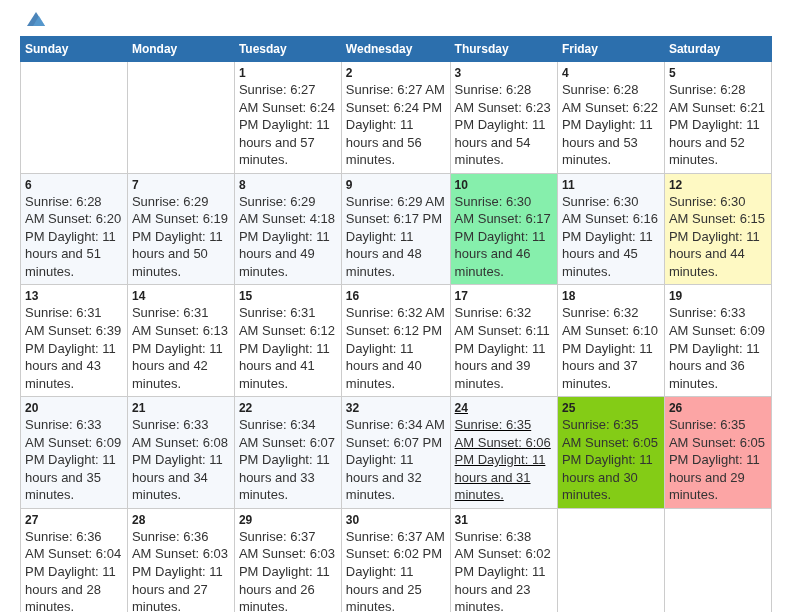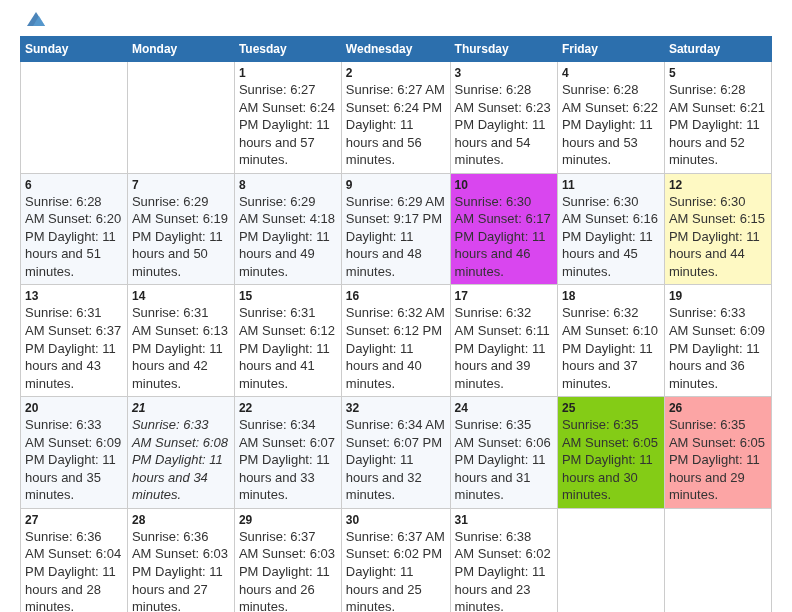--- a/index.html
+++ b/index.html
@@ -176,24 +176,24 @@
           </td>
           <td style="background: rgb(245, 248, 252);">
             <span class="day-num">8</span>
             <div class="day-info">Sunrise: 6:29 AM
 Sunset: 4:18 PM
 Daylight: 11 hours and 49 minutes.</div>
           </td>
           <td style="background: rgb(245, 248, 252);">
             <span class="day-num">9</span>
             <div class="day-info">Sunrise: 6:29 AM
-Sunset: 9:17 PM
+Sunset: 6:17 PM
 Daylight: 11 hours and 48 minutes.</div>
           </td>
-          <td style="background: #d946ef;">
+          <td style="background: #86efac;">
             <span class="day-num">10</span>
             <div class="day-info">Sunrise: 6:30 AM
 Sunset: 6:17 PM
 Daylight: 11 hours and 46 minutes.</div>
           </td>
           <td style="background: rgb(245, 248, 252);">
             <span class="day-num">11</span>
             <div class="day-info">Sunrise: 6:30 AM
 Sunset: 6:16 PM
 Daylight: 11 hours and 45 minutes.</div>
@@ -202,21 +202,21 @@
             <span class="day-num">12</span>
             <div class="day-info">Sunrise: 6:30 AM
 Sunset: 6:15 PM
 Daylight: 11 hours and 44 minutes.</div>
           </td>
         </tr>
         <tr>
           <td>
             <span class="day-num">13</span>
             <div class="day-info">Sunrise: 6:31 AM
-Sunset: 6:37 PM
+Sunset: 6:39 PM
 Daylight: 11 hours and 43 minutes.</div>
           </td>
           <td>
             <span class="day-num">14</span>
             <div class="day-info">Sunrise: 6:31 AM
 Sunset: 6:13 PM
 Daylight: 11 hours and 42 minutes.</div>
           </td>
           <td>
             <span class="day-num">15</span>
@@ -249,39 +249,39 @@
 Daylight: 11 hours and 36 minutes.</div>
           </td>
         </tr>
         <tr>
           <td style="background: rgb(245, 248, 252);">
             <span class="day-num">20</span>
             <div class="day-info">Sunrise: 6:33 AM
 Sunset: 6:09 PM
 Daylight: 11 hours and 35 minutes.</div>
           </td>
-          <td style="background: rgb(245, 248, 252); font-style: italic;">
+          <td style="background: rgb(245, 248, 252);">
             <span class="day-num">21</span>
             <div class="day-info">Sunrise: 6:33 AM
 Sunset: 6:08 PM
 Daylight: 11 hours and 34 minutes.</div>
           </td>
           <td style="background: rgb(245, 248, 252);">
             <span class="day-num">22</span>
             <div class="day-info">Sunrise: 6:34 AM
 Sunset: 6:07 PM
 Daylight: 11 hours and 33 minutes.</div>
           </td>
           <td style="background: rgb(245, 248, 252);">
             <span class="day-num">32</span>
             <div class="day-info">Sunrise: 6:34 AM
 Sunset: 6:07 PM
 Daylight: 11 hours and 32 minutes.</div>
           </td>
-          <td style="background: rgb(245, 248, 252);">
+          <td style="background: rgb(245, 248, 252); text-decoration: underline;">
             <span class="day-num">24</span>
             <div class="day-info">Sunrise: 6:35 AM
 Sunset: 6:06 PM
 Daylight: 11 hours and 31 minutes.</div>
           </td>
           <td style="background: #84cc16;">
             <span class="day-num">25</span>
             <div class="day-info">Sunrise: 6:35 AM
 Sunset: 6:05 PM
 Daylight: 11 hours and 30 minutes.</div>

